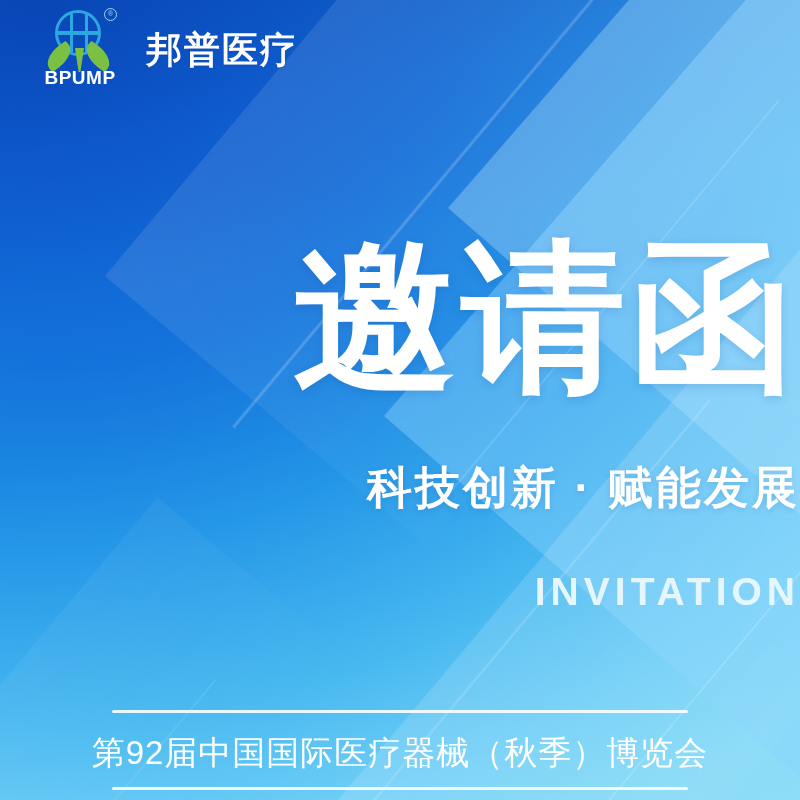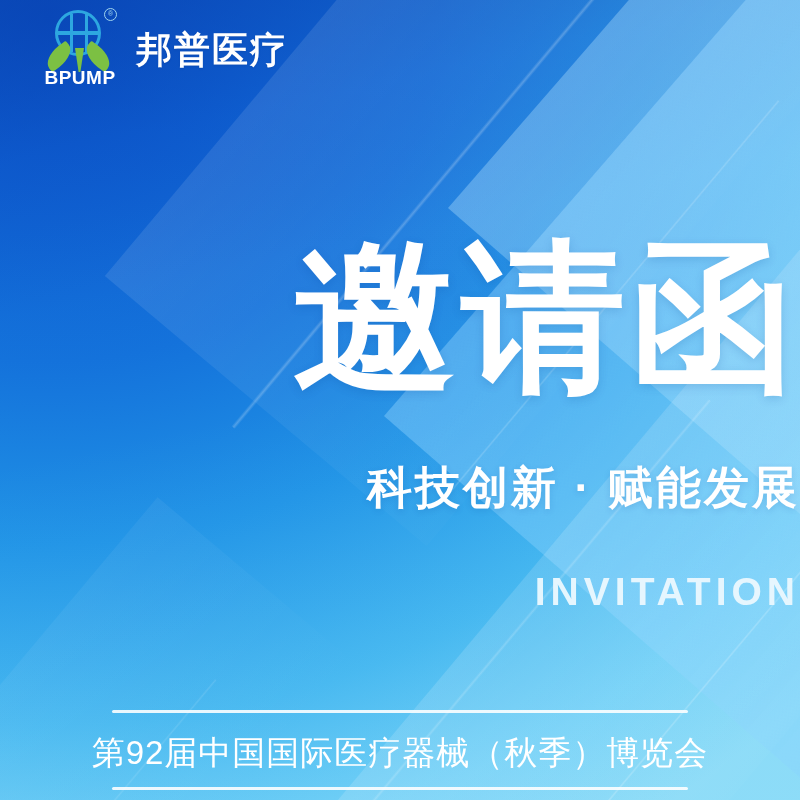--- a/index.html
+++ b/index.html
@@ -91,21 +91,21 @@
     background: linear-gradient(90deg, rgba(255,255,255,0.05), rgba(255,255,255,0.00));
   }
 
   
   .header {
     position: absolute;
     left: 42px;
     top: 8px;
     display: flex;
     align-items: center;
-    gap: 18px;
+    gap: 28px;
     z-index: 6;
   }
   .logo-mark {
     position: relative;
     width: 76px;
     height: 82px;
   }
   .logo-circle {
     position: absolute;
     left: 13px;

